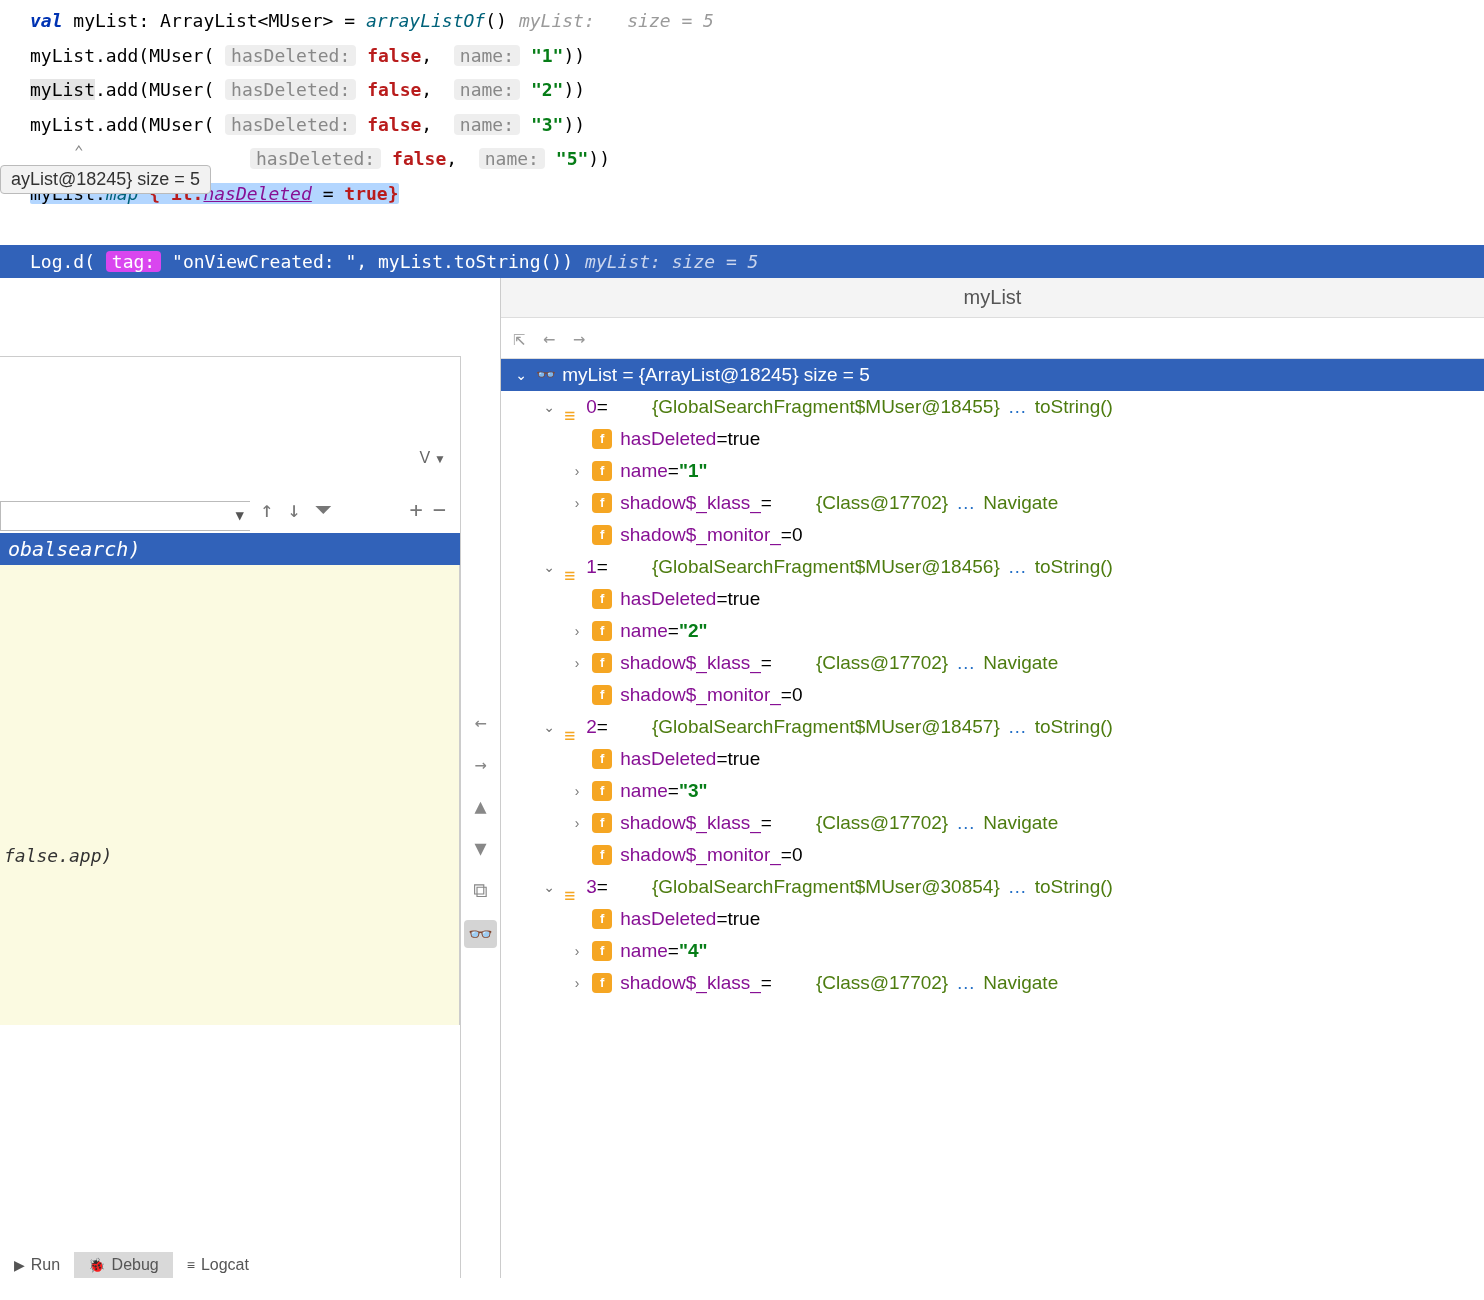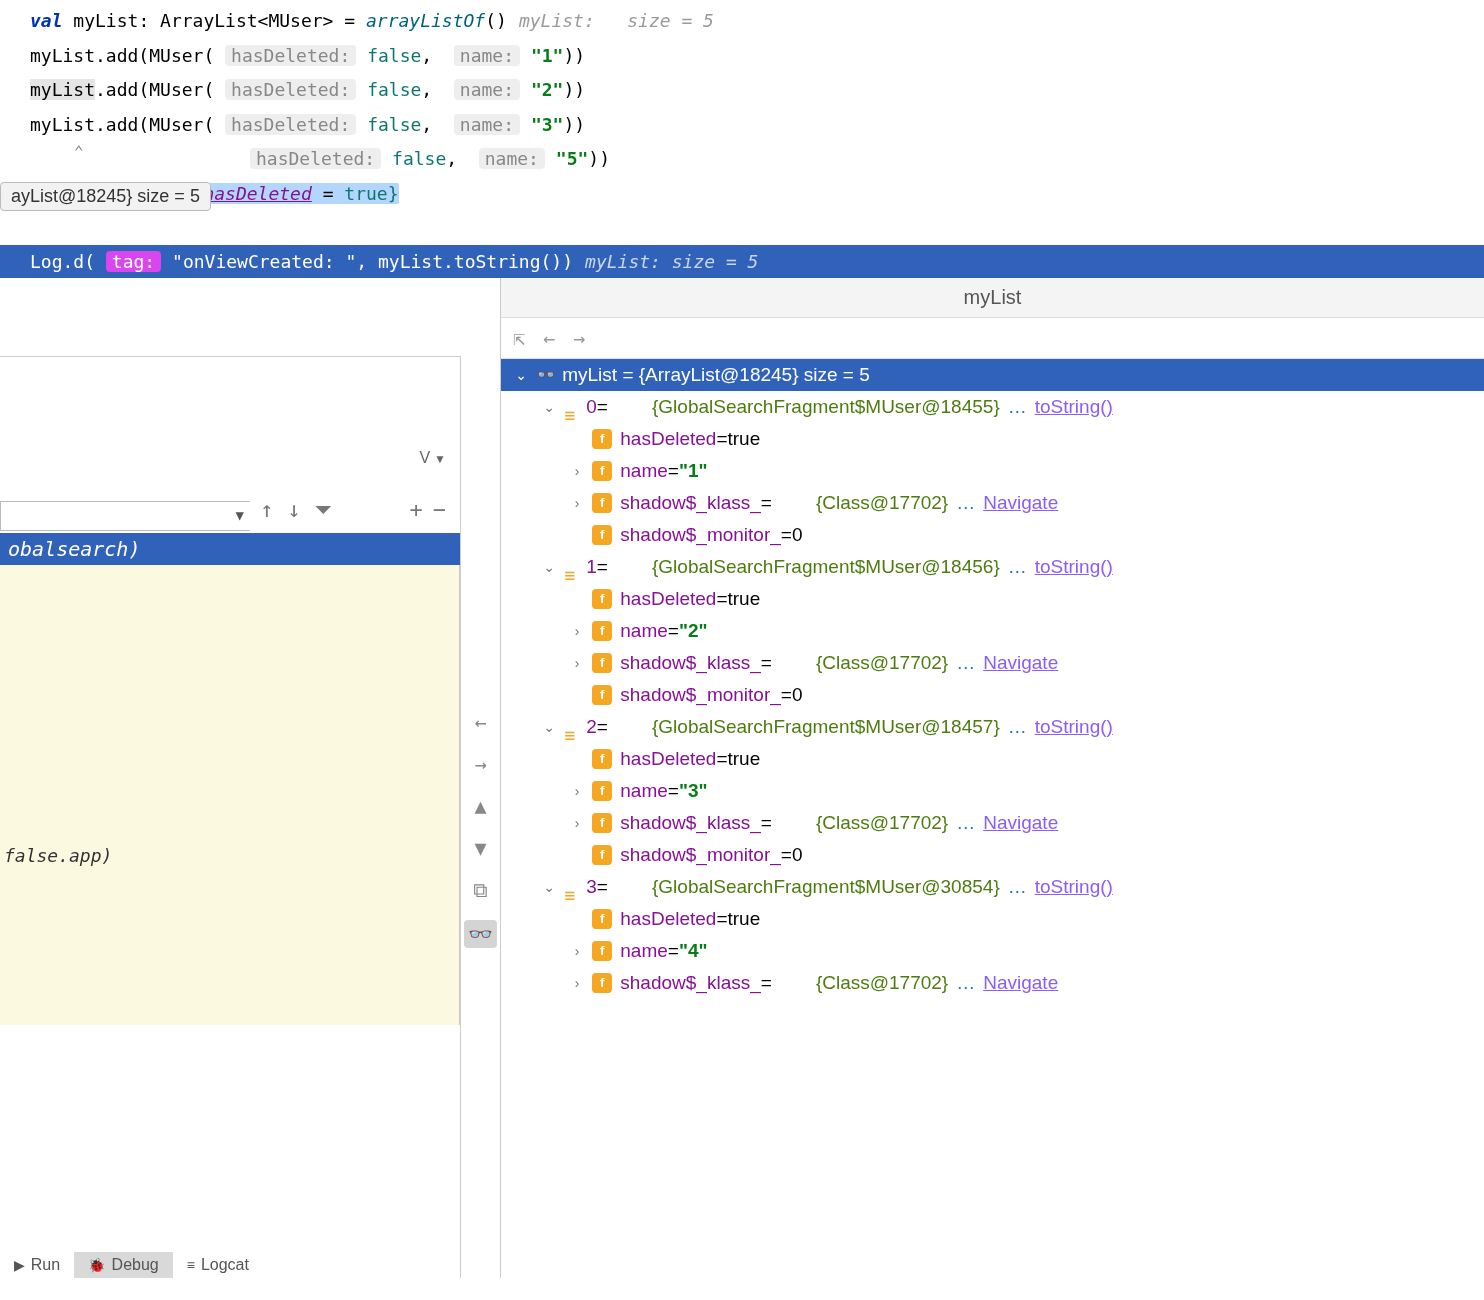--- a/index.html
+++ b/index.html
@@ -1,28 +1,28 @@
 <!DOCTYPE html>
 <html><head>
   <meta charset="utf-8">
   <style>
     * { box-sizing: border-box; margin: 0; padding: 0; }
     body { font-family: 'Menlo','Consolas',monospace; font-size: 18px; width: 1484px; height: 1300px; overflow:hidden; background:#fff; }
     .code-area { padding: 4px 0 0 30px; line-height: 34.5px; }
     .line { white-space: pre; }
     .kw-val { color:#0033B3; font-weight:bold; font-style:italic; }
     .func-it { color:#00627A; font-style:italic; }
-    .bool { color:#0f766e; font-weight:normal; }
+    .bool { color:#b91c1c; font-weight:bold; }
     .str { color:#067D17; font-weight:bold; }
     .hint { background:#eeeeee; color:#888; border-radius:4px; padding:0 6px; font-size:18px; }
     .inlinehint { color:#9a9a9a; font-style:italic; margin-left:12px; }
     .underline { text-decoration: underline; }
     .prop { color:#871094; font-style:italic; }
     .purple-hl { background:#e5e5e5; }
-    .tooltip { position:absolute; left:0; top:182px; background:#f2f2f2; border:1px solid #bbb; border-radius:4px; padding:3px 10px; font-family:'Helvetica Neue',sans-serif; font-size:18px; color:#333; }
+    .tooltip { position:absolute; left:0; top:165px; background:#f2f2f2; border:1px solid #bbb; border-radius:4px; padding:3px 10px; font-family:'Helvetica Neue',sans-serif; font-size:18px; color:#333; }
     .cursor-tri { position:absolute; left:74px; top:142px; color:#888; font-size:16px; }
     .hl-box { background:#b3d6ff; color:#000; border-radius:2px; display:inline;text-align:center; }
     .blue-band { background:#3162b9; color:#fff; padding:6px 0 6px 30px; margin-top:34px; font-size:18px; }
     .blue-band .hint { background:#d946ef; color:#fff; }
     .blue-band .bright { color:#fff; }
     .blue-band .inlinehint { color:#cbd6ee; }
     .lower { display:flex; height: 1000px; }
     .left-col { width:460px; border-top:1px solid #ccc; margin-top:78px; position:relative; }
     .drop { width:250px; height:30px; border:1px solid #bbb; background:#fff; margin:144px 0 0 0; border-right:none; position:relative; }
     .drop .dd { position:absolute; right:6px; top:5px; font-size:14px; color:#555; }
@@ -44,21 +44,21 @@
     .tree { font-family:'Helvetica Neue',sans-serif; font-size:19px; line-height:32px; }
     .tree-row { display:flex; align-items:center; padding:0 10px; white-space:nowrap; overflow:hidden; }
     .tree-row.hl { background:#3162b9; color:#fff; }
     .ind { display:inline-block; width:28px; }
     .caret { display:inline-block; width:20px; text-align:center; color:#777; cursor:pointer; font-size:14px; }
     .tree-row.hl .caret { color:#fff; }
     .ico-o { display:inline-block; width:20px; height:20px; color:#fff; background:#f5a623; border-radius:4px; text-align:center; font-size:13px; line-height:20px; margin-right:8px; font-weight:bold; }
     .ico-lines { display:inline-block; width:14px; height:14px; color:#f5a623; margin-right:8px; font-weight:bold; }
     .field-name { color:#871094; }
     .val-gray { color:#4d7c0f;margin-left:44px; }
-    .link { color:#8b5cf6; margin-left:8px; cursor:pointer;text-decoration:underline; }
+    .link { color:#4d7c0f; margin-left:8px; cursor:pointer; }
     .dots { color:#2470c7; margin-left:8px;}
     .glasses-ico { font-size:16px; margin-right:6px;}
     .tree-row.hl .field-name,.tree-row.hl .val-gray,.tree-row.hl .glasses-ico { color:#fff; }
     .v-chips { position:absolute; top:92px; right:14px; font-family:'Helvetica Neue',sans-serif; color:#666; font-size:16px; }
     .v-chips .dd { font-size:12px; margin-left:4px; }
   </style>
 </head>
 <body>
 
 <div class="code-area">

